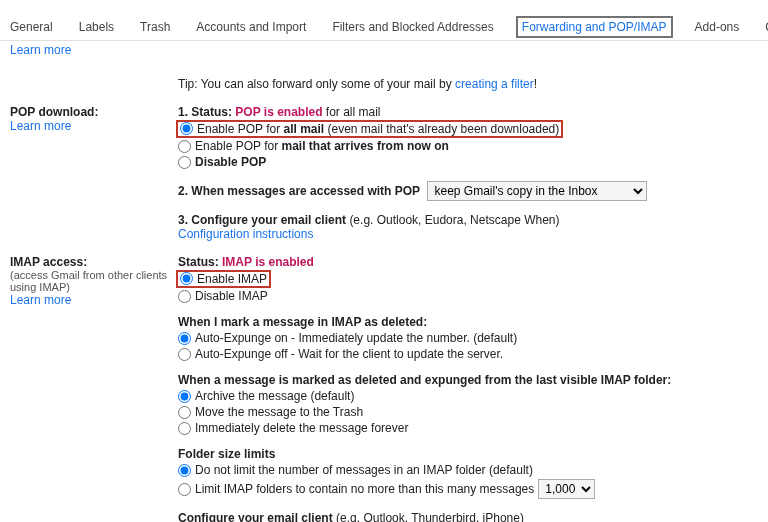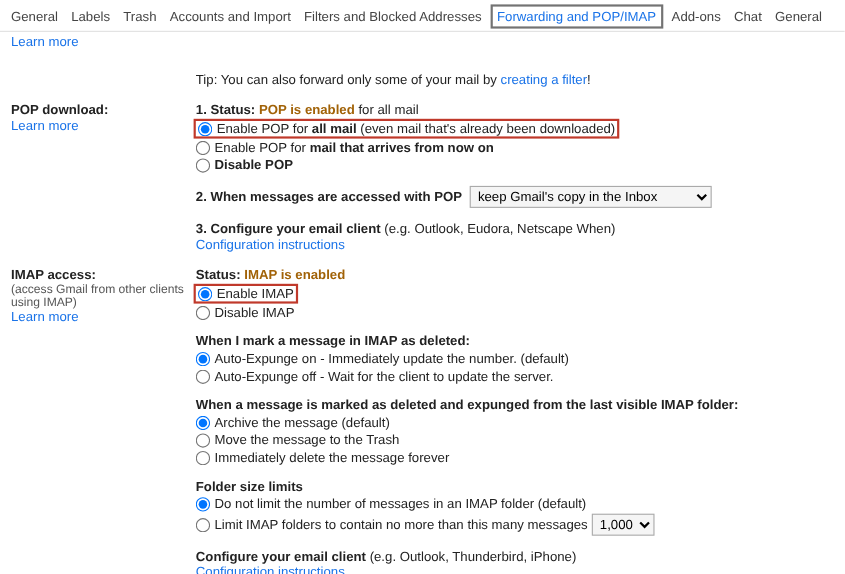--- a/index.html
+++ b/index.html
@@ -7,54 +7,54 @@
     margin: 0;
     padding: 0;
     font-family: Arial, sans-serif;
     font-size: 12px;
     color: #222;
     background: #fff;
     width: 768px;
   }
   .tabs {
     display: flex;
-    gap: 12px;
-    padding: 6px 10px 4px 10px;
+    gap: 26px;
+    padding: 18px 10px 4px 10px;
     border-bottom: 1px solid #e0e0e0;
     font-size: 12px;
     color: #444;
     flex-wrap: nowrap;
     white-space: nowrap;
   }
   .tab { cursor: pointer; padding: 2px 0; }
   .tab.active {
     color: #1a73e8;
     border: 2px solid #737373;
     padding: 2px 4px;
     margin: -2px -4px;
   }
   .content { padding: 4px 10px 10px 10px; }
   .link { color: #1a73e8; cursor: pointer; }
-  .green { color: #a16207; font-weight: bold; }
+  .green { color: #be185d; font-weight: bold; }
   .row { display: flex; margin-top: 14px; }
   .left-col { width: 168px; flex-shrink: 0; }
   .left-col .title { font-weight: bold; }
   .left-col .sub { color: #555; font-size: 11px; }
   .right-col { flex: 1; }
   .tip-line { margin-left: 168px; margin-top: 16px; }
   .section-sub { margin-top: 12px; }
   .section-sub.first { margin-top: 0; }
   .bold { font-weight: bold; }
   .radio-line { display: flex; align-items: center; gap: 4px; margin-top: 2px; }
   .radio-line input { margin: 0; }
   .highlight-red {
     border: 2px solid #c0392b;
     padding: 0 2px;
     display: inline-flex;
-    align-items: flex-end;
+    align-items: flex-start;
     gap: 4px;
     margin: -1px -2px;
   }
   select {
     font-size: 12px;
     border: 1px solid #aaa;
     background: #f5f5f5;
     padding: 1px 2px;
   }
   .learnmore-top { margin: 2px 0 0 10px; }

